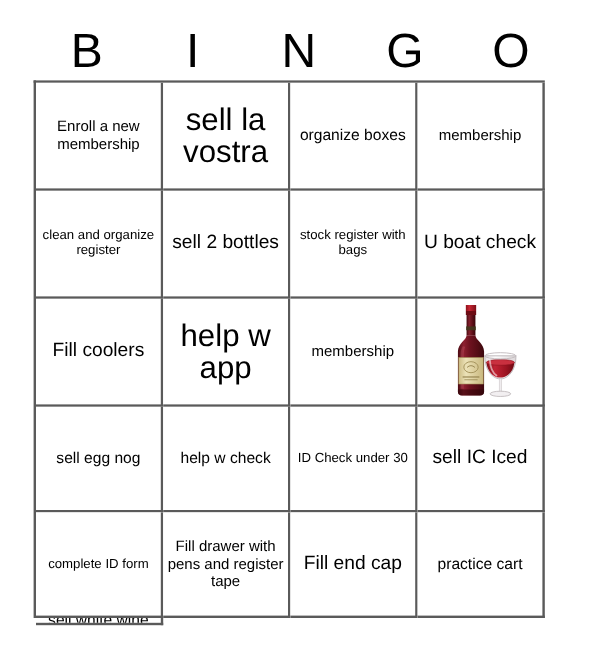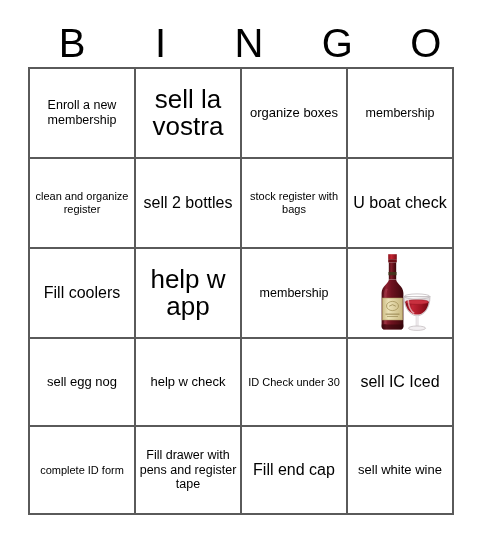--- a/index.html
+++ b/index.html
@@ -246,17 +246,20 @@
         <span class="txt">complete ID form</span>
       </div>
 
     <div class="cell fs-xs">
         <span class="txt">Fill drawer with pens and register tape</span>
       </div>
     <div class="cell fs-lg">
         <span class="txt">Fill end cap</span>
       </div>
     <div class="cell fs-md">
+        <span class="txt">practice cart</span>
+      </div>
+    <div class="cell fs-md">
         <span class="txt">sell white wine</span>
       </div>
 
   </div>
 </div>
 
 </body></html>

